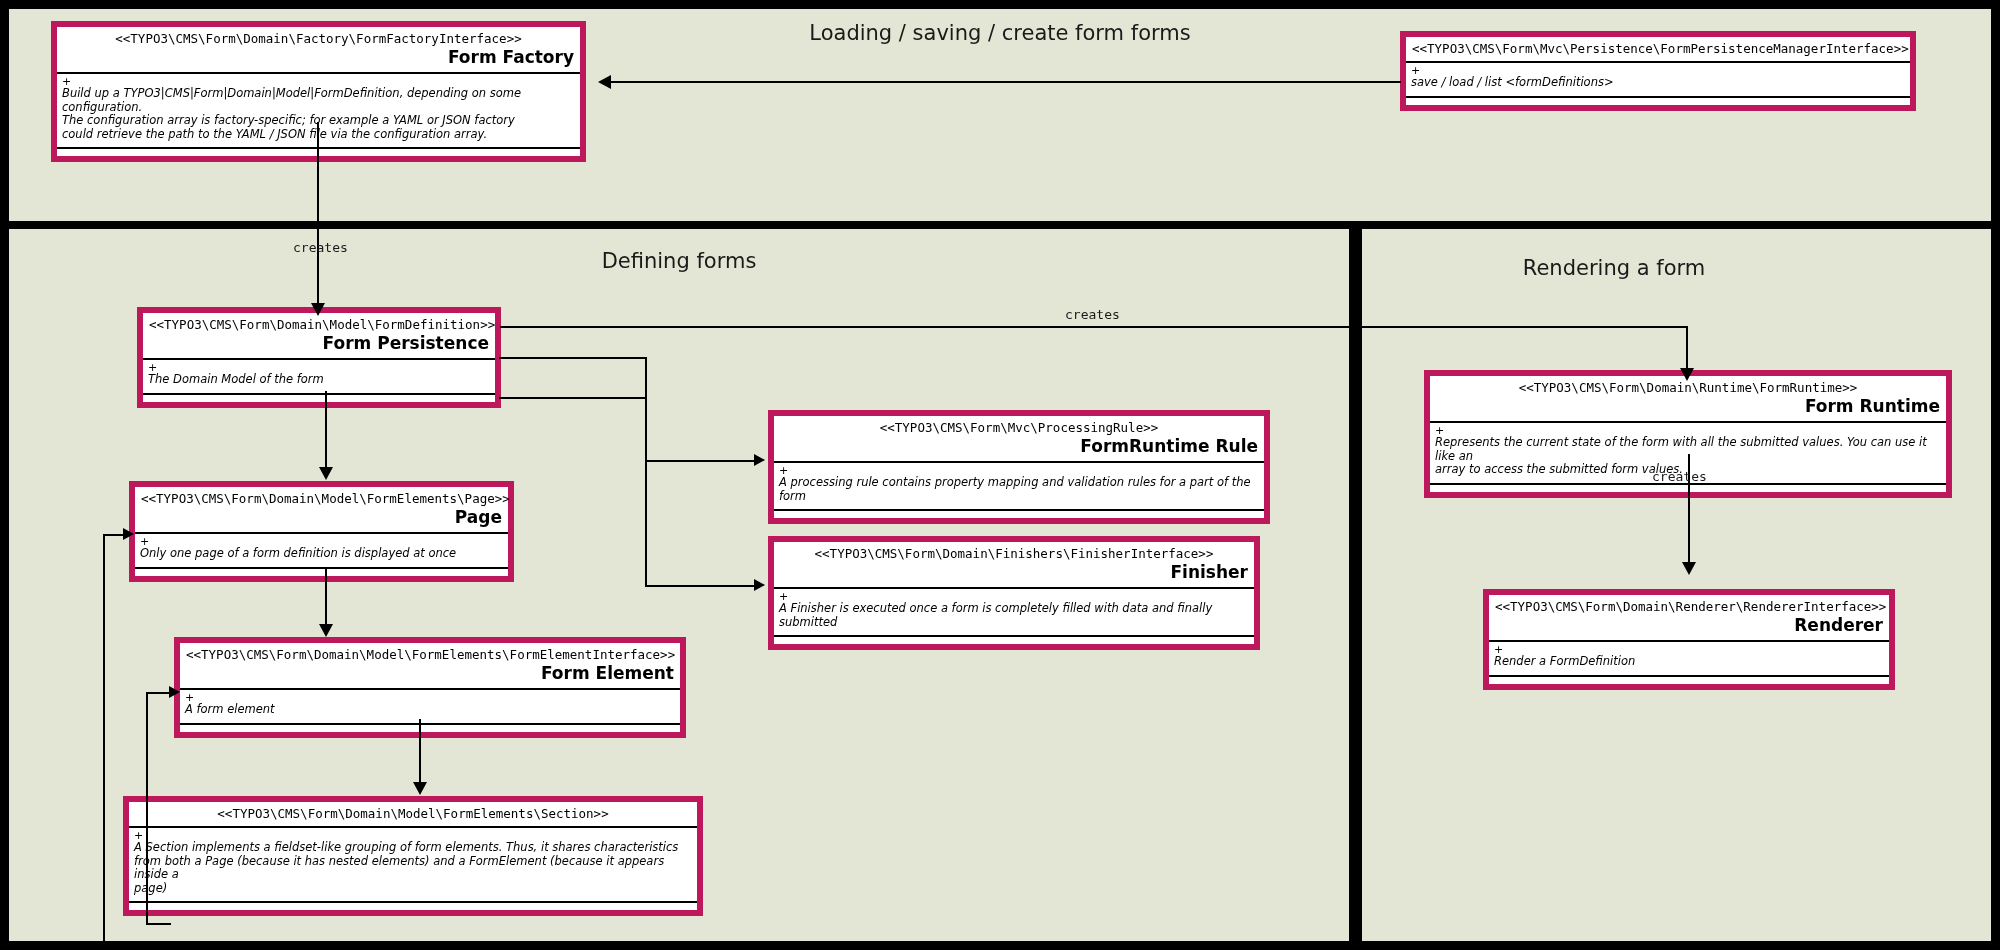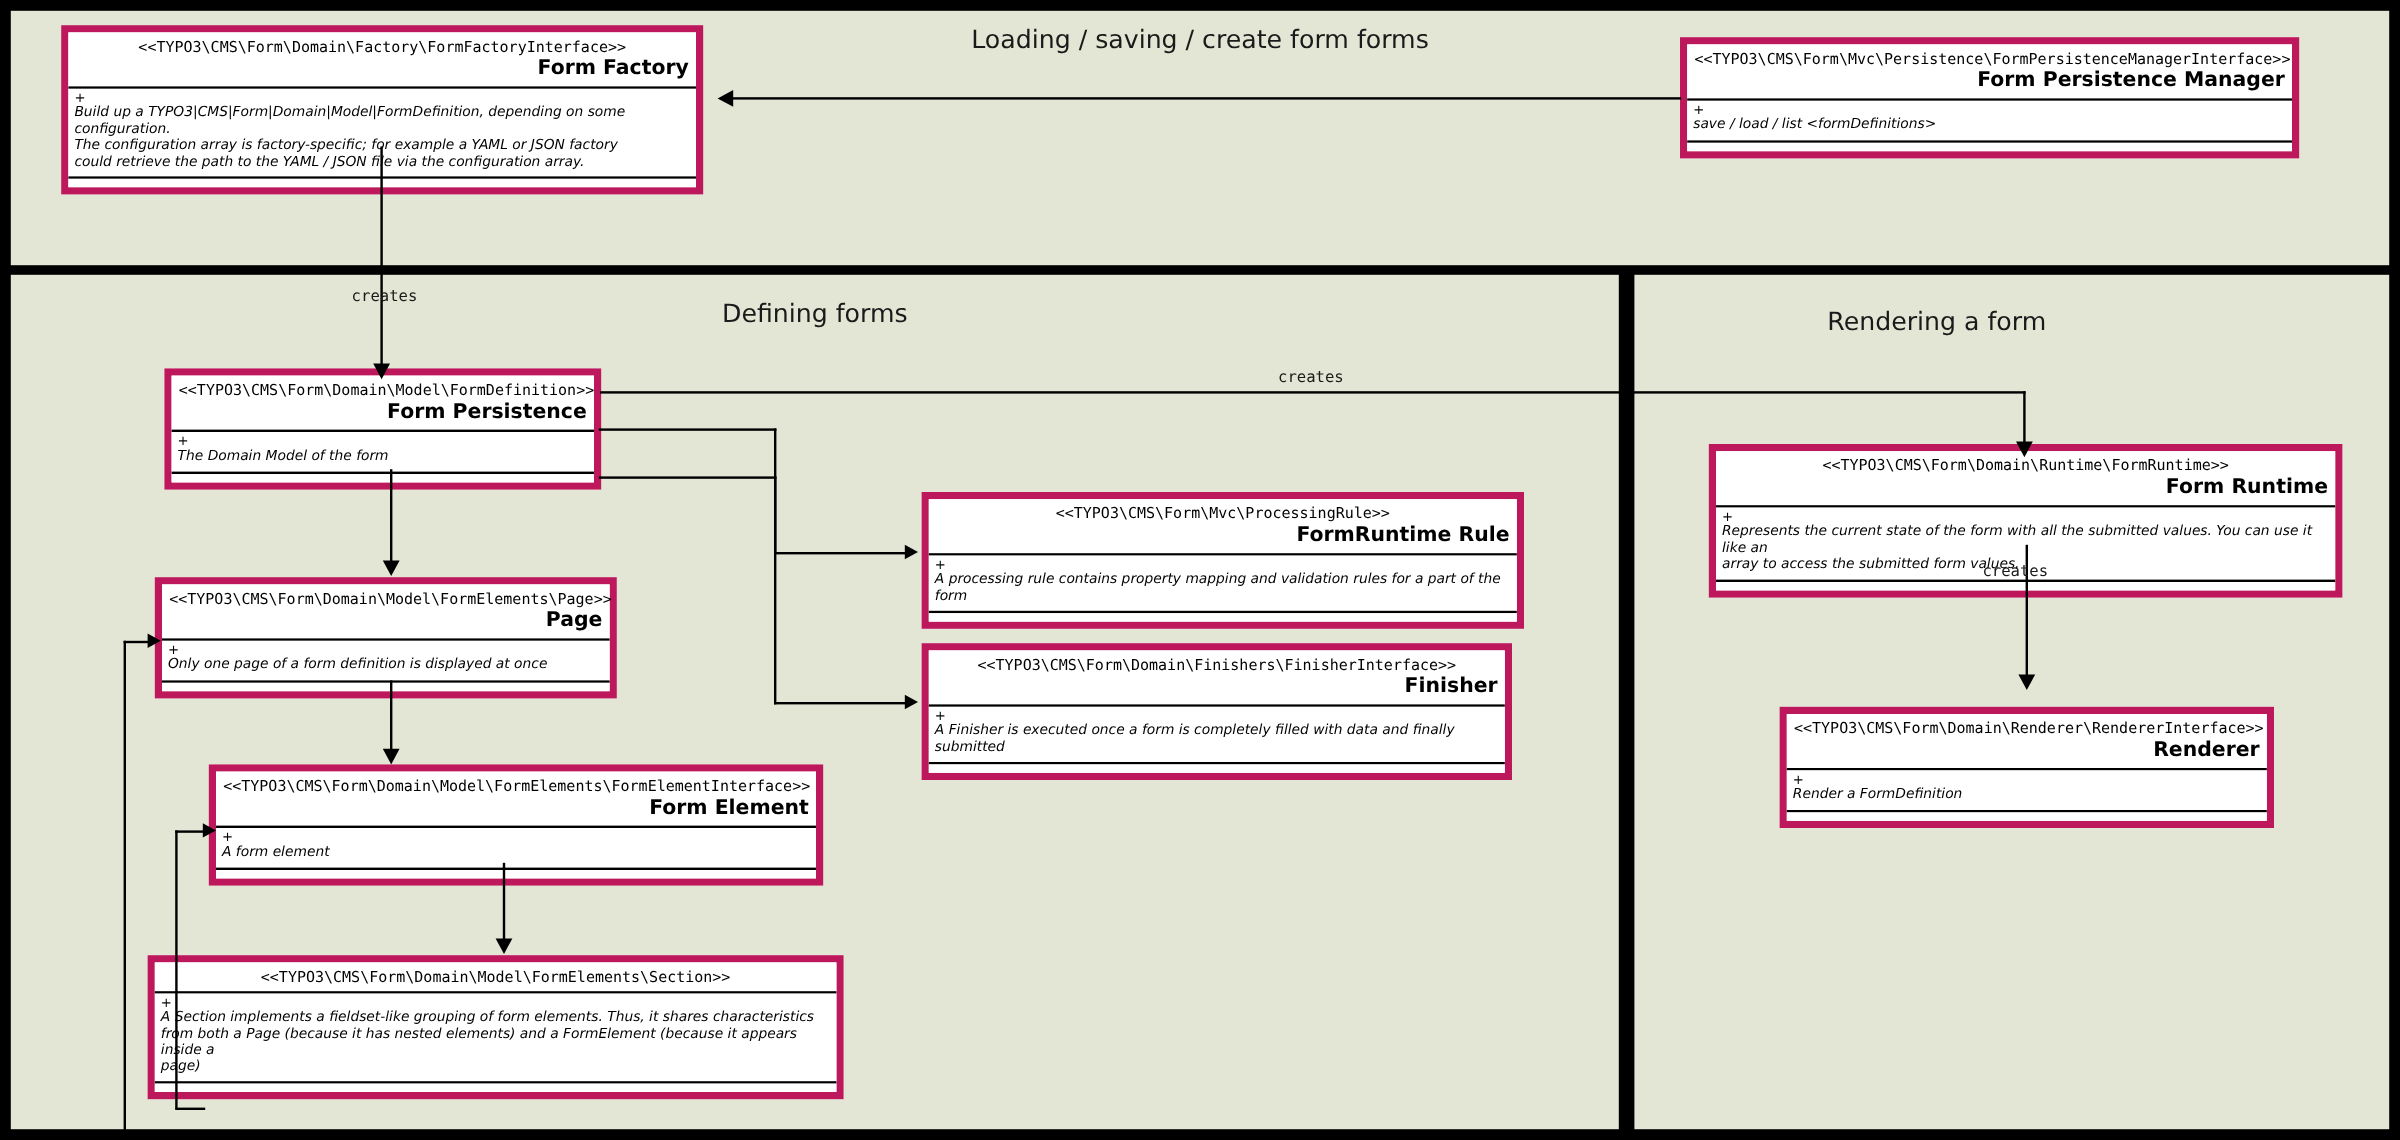--- a/index.html
+++ b/index.html
@@ -86,21 +86,20 @@
         <span class="uml-desc">Build up a TYPO3|CMS|Form|Domain|Model|FormDefinition, depending on some configuration.
 The configuration array is factory-specific; for example a YAML or JSON factory
 could retrieve the path to the YAML / JSON file via the configuration array.</span>
       </div>
       <div class="uml-foot"></div>
     </div>
 
     <div class="uml" id="box-form-persistence" style="left:1391px;top:22px;width:516px;">
       <div class="uml-head">
         <span class="uml-stereo">&lt;&lt;TYPO3\CMS\Form\Mvc\Persistence\FormPersistenceManagerInterface&gt;&gt;</span>
-        <span class="uml-name">Form Persistence Manager</span>
       </div>
       <div class="uml-body">
         <span class="uml-plus">+</span>
         <span class="uml-desc">save / load / list &lt;formDefinitions&gt;</span>
       </div>
       <div class="uml-foot"></div>
     </div>
 
     <div class="ln lnh" style="left:600px;top:72px;width:792px;"></div>
     <div class="arrow-l" style="left:589px;top:66px;"></div>

